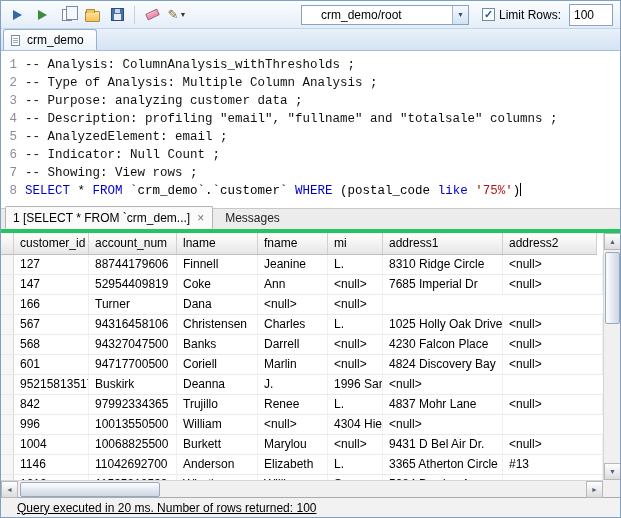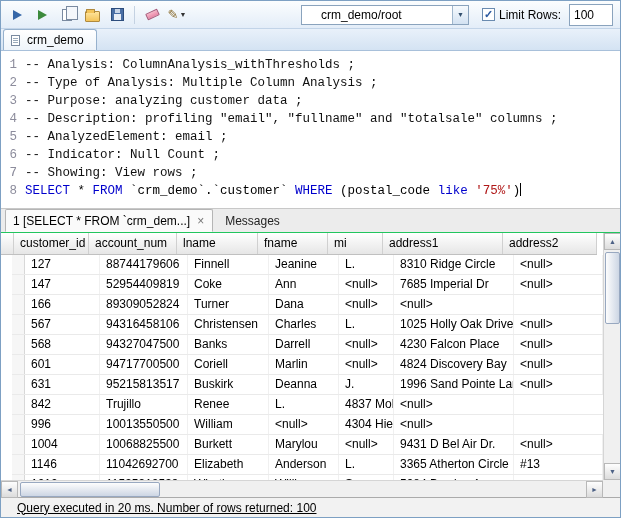--- a/index.html
+++ b/index.html
@@ -53,33 +53,33 @@
     font-size:12.5px; padding-top:5px; overflow:hidden; border-bottom:1px solid #c8c8c8; }
   .ed-line { display:flex; height:18px; line-height:18px; white-space:pre; }
   .lnum { width:24px; text-align:right; padding-right:8px; color:#8c8c9c; flex:none; }
   .code { color:#000; }
   .seg-kw { color:#0000cc; }
   .seg-str { color:#b01818; }
   .seg-comment { color:#111111; }
   .seg-pl { color:#000; }
   .caret { display:inline-block; width:1px; height:13px; background:#000; vertical-align:-2px; }
   
-  .res-tabbar { height:24px; background:#ececec; border-bottom:1px solid #22c55e; display:flex; align-items:flex-end; padding-left:4px; font-size:12px; }
+  .res-tabbar { height:24px; background:#ececec; border-bottom:4px solid #22c55e; display:flex; align-items:flex-end; padding-left:4px; font-size:12px; }
   .res-tab-active { height:23px; display:flex; align-items:center; gap:6px; padding:0 7px;
     background:#fafafa; border:1px solid #b5b5b5; border-bottom:1px solid #fafafa; border-radius:2px 2px 0 0; }
   .tab-close { color:#777; font-size:12px; line-height:1; padding:0 1px; }
   .res-tab { height:23px; display:flex; align-items:center; padding:0 12px; color:#222; }
   
   .table-area { height:264px; position:relative; background:#fff; }
   .grid-cols { display:grid; grid-template-columns:13px 75px 88px 81px 70px 55px 120px minmax(60px,1fr); }
   .t-head { height:22px; border-bottom:1px solid #c0c0c0; background:linear-gradient(#ffffff,#e6e6e6);
     font-size:12px; position:relative; z-index:2; margin-right:23px; }
   .t-head .h-cell { padding:3px 6px; border-right:1px solid #d0d0d0; white-space:nowrap; overflow:hidden; }
   .t-head .sel-cell { border-right:1px solid #d0d0d0; background:linear-gradient(#ffffff,#e6e6e6); }
-  .t-body { height:225px; overflow:hidden; margin-right:17px;padding-left:11px; }
+  .t-body { height:225px; overflow:hidden; margin-right:17px; }
   .t-row { height:20px; border-bottom:1px solid #eaeaea; font-size:12px; }
   .t-row .cell { padding:2px 6px; border-right:1px solid #f0f0f0; white-space:nowrap; overflow:hidden; }
   .t-row .sel-cell { background:#f6f6f6; border-right:1px solid #d8d8d8; }
   
   .vscroll { position:absolute; top:0; right:0; width:17px; height:247px; background:#f0f0f0; border-left:1px solid #d5d5d5; z-index:3; }
   .hscroll { position:absolute; bottom:0; left:0; right:17px; height:17px; background:#f0f0f0; border-top:1px solid #d5d5d5; display:flex; align-items:center; }
   .sb-btn { width:17px; height:17px; background:linear-gradient(#fefefe,#dcdcdc); border:1px solid #b8b8b8;
     display:flex; align-items:center; justify-content:center; font-size:7px; color:#4d6185; flex:none; }
   .vscroll .sb-btn { width:17px; }
   .v-thumb { position:absolute; top:19px; left:1px; width:15px; height:72px; background:linear-gradient(90deg,#fdfdfd,#cdd6e4); border:1px solid #98a8c0; border-radius:2px; }
@@ -193,21 +193,20 @@
           <div class="cell">52954409819</div>
           <div class="cell">Coke</div>
           <div class="cell">Ann</div>
           <div class="cell">&lt;null&gt;</div>
           <div class="cell">7685 Imperial Dr</div>
           <div class="cell">&lt;null&gt;</div>
         </div>
         <div class="t-row grid-cols">
           <div class="sel-cell"></div>
           <div class="cell">166</div>
-          <div class="cell">89309052824</div>
           <div class="cell">Turner</div>
           <div class="cell">Dana</div>
           <div class="cell">&lt;null&gt;</div>
           <div class="cell">&lt;null&gt;</div>
         </div>
         <div class="t-row grid-cols">
           <div class="sel-cell"></div>
           <div class="cell">567</div>
           <div class="cell">94316458106</div>
           <div class="cell">Christensen</div>
@@ -231,31 +230,31 @@
           <div class="cell">601</div>
           <div class="cell">94717700500</div>
           <div class="cell">Coriell</div>
           <div class="cell">Marlin</div>
           <div class="cell">&lt;null&gt;</div>
           <div class="cell">4824 Discovery Bay</div>
           <div class="cell">&lt;null&gt;</div>
         </div>
         <div class="t-row grid-cols">
           <div class="sel-cell"></div>
-          <div class="cell">631</div>
           <div class="cell">95215813517</div>
           <div class="cell">Buskirk</div>
           <div class="cell">Deanna</div>
           <div class="cell">J.</div>
           <div class="cell">1996 Sand Pointe Lane</div>
           <div class="cell">&lt;null&gt;</div>
         </div>
         <div class="t-row grid-cols">
           <div class="sel-cell"></div>
           <div class="cell">842</div>
+          <div class="cell">97992334365</div>
           <div class="cell">Trujillo</div>
           <div class="cell">Renee</div>
           <div class="cell">L.</div>
           <div class="cell">4837 Mohr Lane</div>
           <div class="cell">&lt;null&gt;</div>
         </div>
         <div class="t-row grid-cols">
           <div class="sel-cell"></div>
           <div class="cell">996</div>
           <div class="cell">10013550500</div>
@@ -271,22 +270,22 @@
           <div class="cell">Burkett</div>
           <div class="cell">Marylou</div>
           <div class="cell">&lt;null&gt;</div>
           <div class="cell">9431 D Bel Air Dr.</div>
           <div class="cell">&lt;null&gt;</div>
         </div>
         <div class="t-row grid-cols">
           <div class="sel-cell"></div>
           <div class="cell">1146</div>
           <div class="cell">11042692700</div>
+          <div class="cell">Anderson</div>
           <div class="cell">Elizabeth</div>
-          <div class="cell">Anderson</div>
           <div class="cell">L.</div>
           <div class="cell">3365 Atherton Circle</div>
           <div class="cell">#13</div>
         </div>
         <div class="t-row grid-cols">
           <div class="sel-cell"></div>
           <div class="cell">1212</div>
           <div class="cell">11535312533</div>
           <div class="cell">Whatley</div>
           <div class="cell">William</div>

